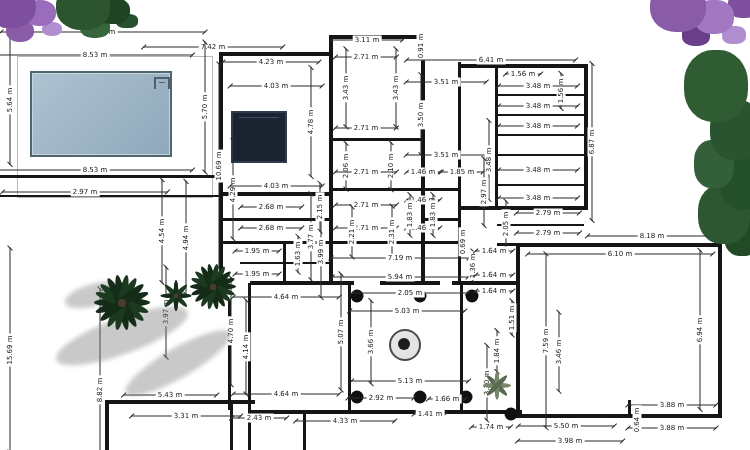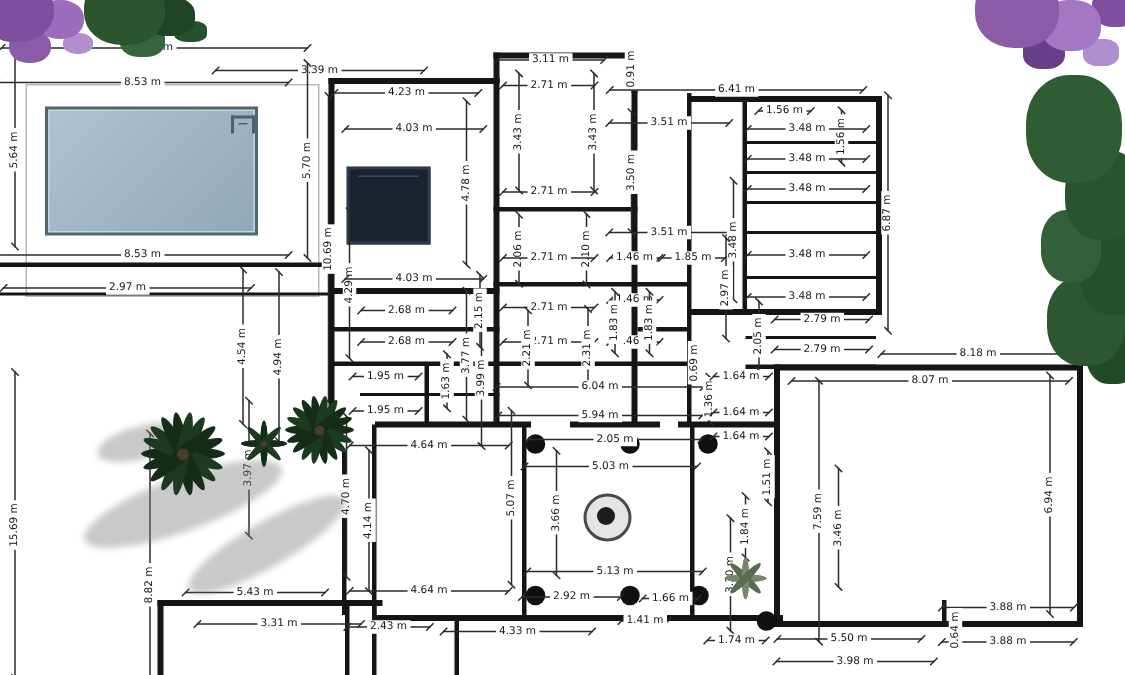--- a/index.html
+++ b/index.html
@@ -140,21 +140,21 @@
       <div class="dim" style="left: 103px; top: 32px;">
         <div class="dim-line" style="width: 205px;"></div>
         <span class="dim-text">9.40 m</span>
       </div>
       <div class="dim" style="left: 95px; top: 55px;">
         <div class="dim-line" style="width: 196.19px;"></div>
         <span class="dim-text">8.53 m</span>
       </div>
       <div class="dim" style="left: 213px; top: 47px;">
         <div class="dim-line" style="width: 139.61px;"></div>
-        <span class="dim-text">3.39 m</span>
+        <span class="dim-text">7.42 m</span>
       </div>
       <div class="dim v" style="left: 10px; top: 100px;">
         <div class="dim-line" style="width: 129.72px;"></div>
         <span class="dim-text">5.64 m</span>
       </div>
       <div class="dim v" style="left: 205px; top: 107px;">
         <div class="dim-line" style="width: 131.1px;"></div>
         <span class="dim-text">5.70 m</span>
       </div>
       <div class="dim" style="left: 95px; top: 170px;">
@@ -320,21 +320,21 @@
       <div class="dim v" style="left: 352px; top: 232px;">
         <div class="dim-line" style="width: 50.83px;"></div>
         <span class="dim-text">2.21 m</span>
       </div>
       <div class="dim v" style="left: 392px; top: 232px;">
         <div class="dim-line" style="width: 53.13px;"></div>
         <span class="dim-text">2.31 m</span>
       </div>
       <div class="dim" style="left: 400px; top: 258px;">
         <div class="dim-line" style="width: 138.92px;"></div>
-        <span class="dim-text">6.04 m</span>
+        <span class="dim-text">7.19 m</span>
       </div>
       <div class="dim" style="left: 400px; top: 277px;">
         <div class="dim-line" style="width: 136.62px;"></div>
         <span class="dim-text">5.94 m</span>
       </div>
       <div class="dim" style="left: 410px; top: 293px;">
         <div class="dim-line" style="width: 115.92px;"></div>
         <span class="dim-text">2.05 m</span>
       </div>
       <div class="dim" style="left: 407px; top: 311px;">
@@ -464,21 +464,21 @@
       <div class="dim v" style="left: 506px; top: 224px;">
         <div class="dim-line" style="width: 47.15px;"></div>
         <span class="dim-text">2.05 m</span>
       </div>
       <div class="dim" style="left: 652px; top: 236px;">
         <div class="dim-line" style="width: 129.95px;"></div>
         <span class="dim-text">8.18 m</span>
       </div>
       <div class="dim" style="left: 620px; top: 254px;">
         <div class="dim-line" style="width: 185.61px;"></div>
-        <span class="dim-text">8.07 m</span>
+        <span class="dim-text">6.10 m</span>
       </div>
       <div class="dim v" style="left: 700px; top: 330px;">
         <div class="dim-line" style="width: 159.62px;"></div>
         <span class="dim-text">6.94 m</span>
       </div>
       <div class="dim v" style="left: 546px; top: 341px;">
         <div class="dim-line" style="width: 174.57px;"></div>
         <span class="dim-text">7.59 m</span>
       </div>
       <div class="dim v" style="left: 559px; top: 352px;">

